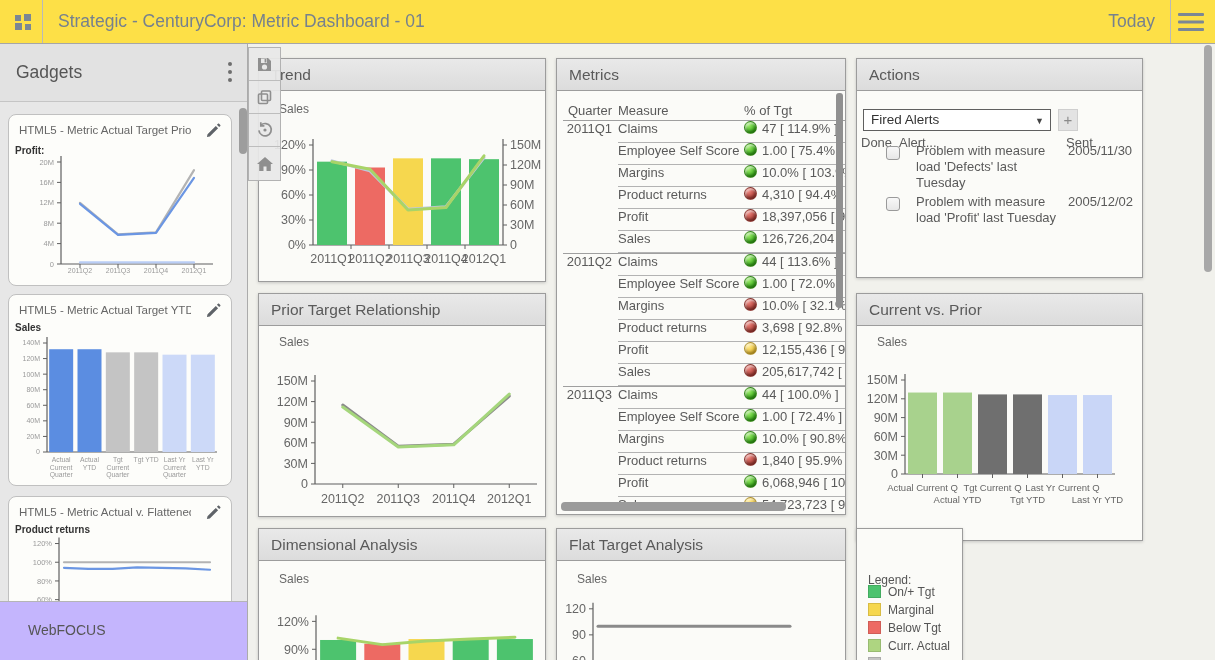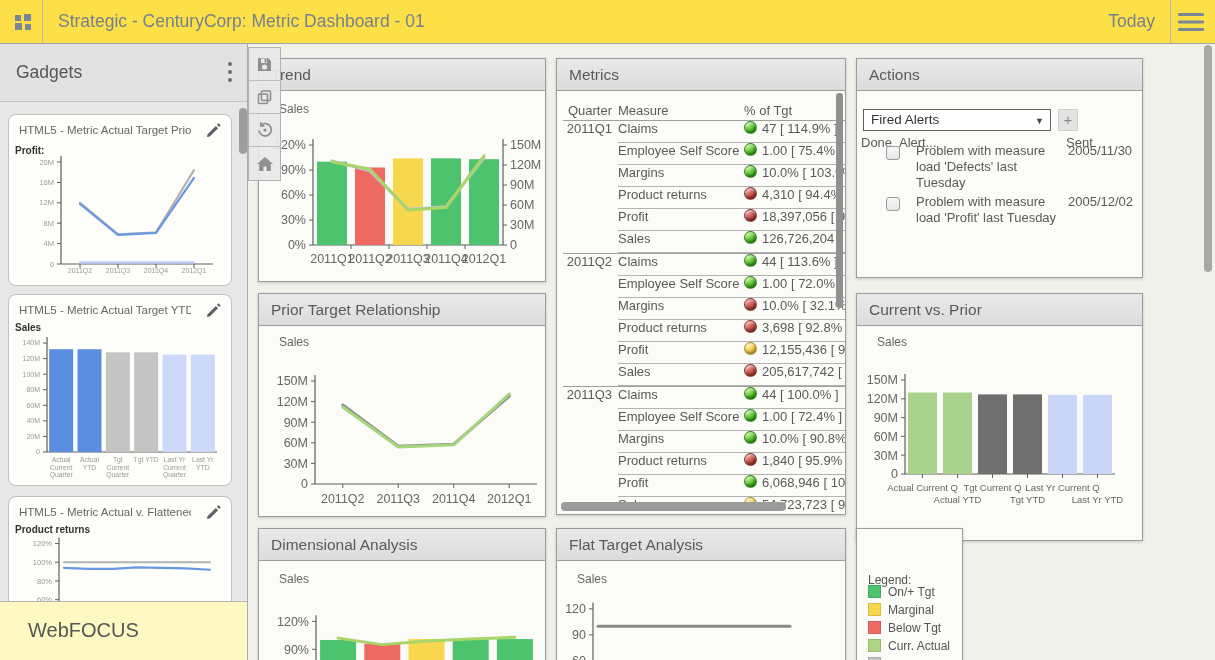--- a/index.html
+++ b/index.html
@@ -17,21 +17,21 @@
   aside{position:absolute;left:0;top:44px;width:248px;height:616px;background:#e2e2e2;border-right:1px solid #ababab;z-index:20}
   .side-head{position:absolute;left:0;top:0;right:0;height:58px;border-bottom:1px solid #c5c5c5}
   .side-title{position:absolute;left:16px;top:0;line-height:57px;font-size:17.5px;color:#555}
   .side-dots{position:absolute;right:14px;top:17px;cursor:pointer}
   .gadget-list{position:absolute;left:0;top:58px;right:0;bottom:59px;background:#e7e7e7;overflow:hidden}
   .card{position:absolute;left:8px;width:224px;background:#fdfdfa;border:1px solid #c0c0c0;border-radius:8px;overflow:hidden;cursor:pointer}
   .card-title{position:absolute;left:10px;right:40px;top:9px;font-size:11.5px;color:#666;text-align:center;white-space:nowrap;overflow:hidden}
   .pencil{position:absolute;right:10px;top:8px;cursor:pointer}
   .gchart{position:absolute}
   .side-scroll{position:absolute;left:239px;top:64px;width:8px;height:46px;background:#9d9d9d;border-radius:4px;cursor:pointer}
-  .brand{position:absolute;left:0;bottom:0;right:0;height:59px;background:#fef9c3;border-top:1px solid #b5b5b5;line-height:57px;padding-left:28px;font-size:20px;color:#565656;z-index:5}
+  .brand{position:absolute;left:0;bottom:0;right:0;height:59px;background:#c4b5fd;border-top:1px solid #b5b5b5;line-height:57px;padding-left:28px;font-size:14px;color:#565656;z-index:5}
   
   main{position:absolute;left:248px;top:44px;width:967px;height:616px}
   .panel{position:absolute;background:#fbfbf8;border:1px solid #9c9c9c;box-shadow:0 1px 3px rgba(0,0,0,.18);overflow:hidden}
   .panel-head{height:32px;background:linear-gradient(#e9e9e9,#dcdcdc);border-bottom:1px solid #9c9c9c;line-height:31px;padding-left:12px;font-size:15.5px;color:#5a5a5a;cursor:move}
   .chart{position:absolute}
   svg text{font-family:"Liberation Sans",sans-serif}
   
   .mtable{position:absolute;left:6px;top:42px;right:0;font-size:13px;color:#5a5a5a}
   .mhead{display:flex;height:20px;align-items:center;border-bottom:1px solid #9f9f9f}
   .mq{width:55px;text-align:right;padding-right:6px;flex:none}

